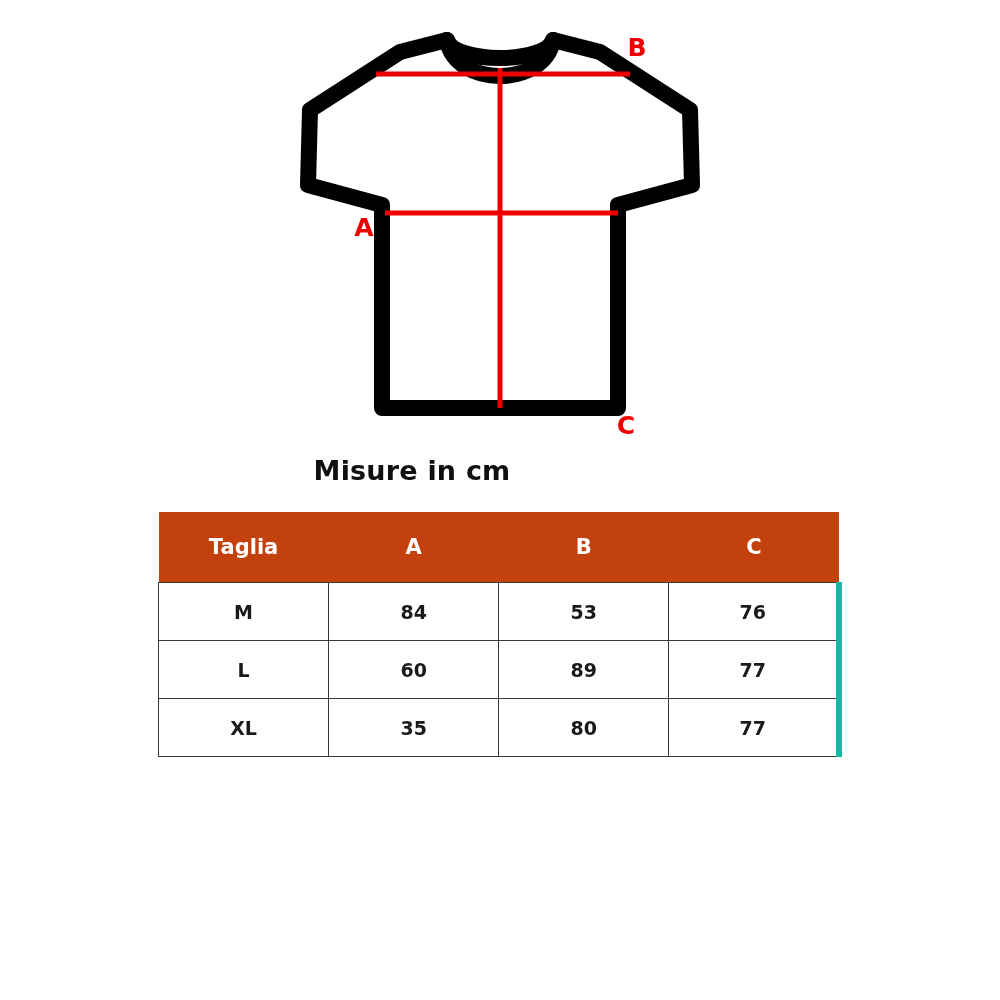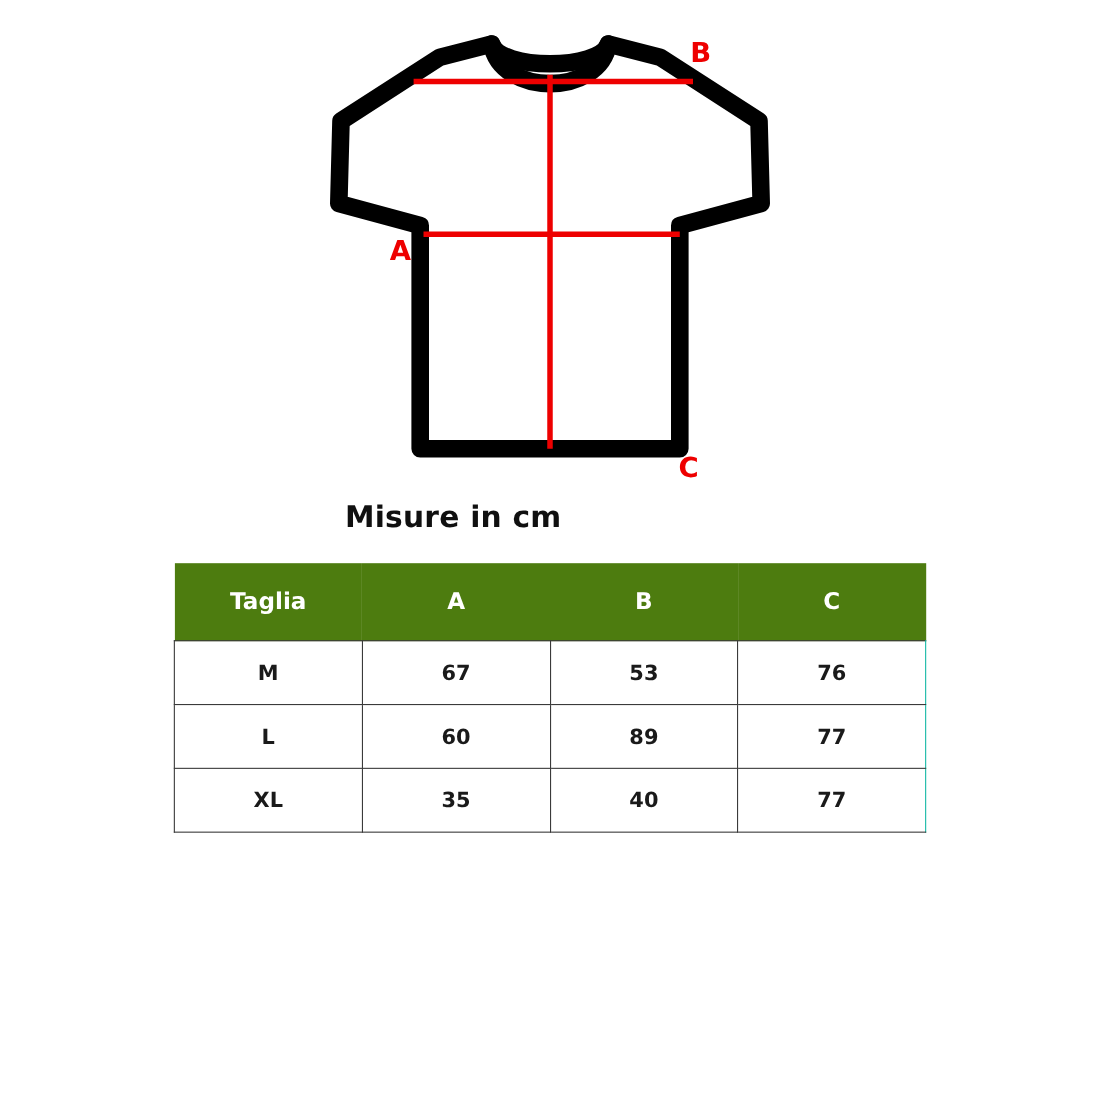--- a/index.html
+++ b/index.html
@@ -47,33 +47,33 @@
     table-layout: fixed;
   }
   #size-table th, #size-table td {
     text-align: center;
     font-size: 19px;
     font-weight: 700;
     height: 57px;
     padding: 0;
   }
   #size-table thead th {
-    background: #4d7c0f;
+    background: #c2410c;
     color: #ffffff;
     height: 70px;
     font-size: 21px;
     border: none;
   }
   #size-table tbody td {
     background: #ffffff;
     color: #1a1a1a;
     border: 1px solid #3a3a3a;
   }
   #size-table tbody tr td:first-child { border-left: 1px solid #3a3a3a; }
-  #size-table tbody tr td:last-child { border-right: 1px solid #14b8a6; }
+  #size-table tbody tr td:last-child { border-right: 6px solid #14b8a6; }
 </style>
 </head>
 <body>
 
 <div id="page">
 
   <svg id="diagram" viewBox="0 0 1000 460">
 
     <path d="M 447 40
              C 455 64, 545 64, 553 40
@@ -109,32 +109,32 @@
       <tr>
         <th>Taglia</th>
         <th>A</th>
         <th>B</th>
         <th>C</th>
       </tr>
     </thead>
     <tbody>
       <tr>
         <td>M</td>
-        <td>67</td>
+        <td>84</td>
         <td>53</td>
         <td>76</td>
       </tr>
       <tr>
         <td>L</td>
         <td>60</td>
         <td>89</td>
         <td>77</td>
       </tr>
       <tr>
         <td>XL</td>
         <td>35</td>
-        <td>40</td>
+        <td>80</td>
         <td>77</td>
       </tr>
     </tbody>
   </table>
 
 </div>
 
 </body></html>

